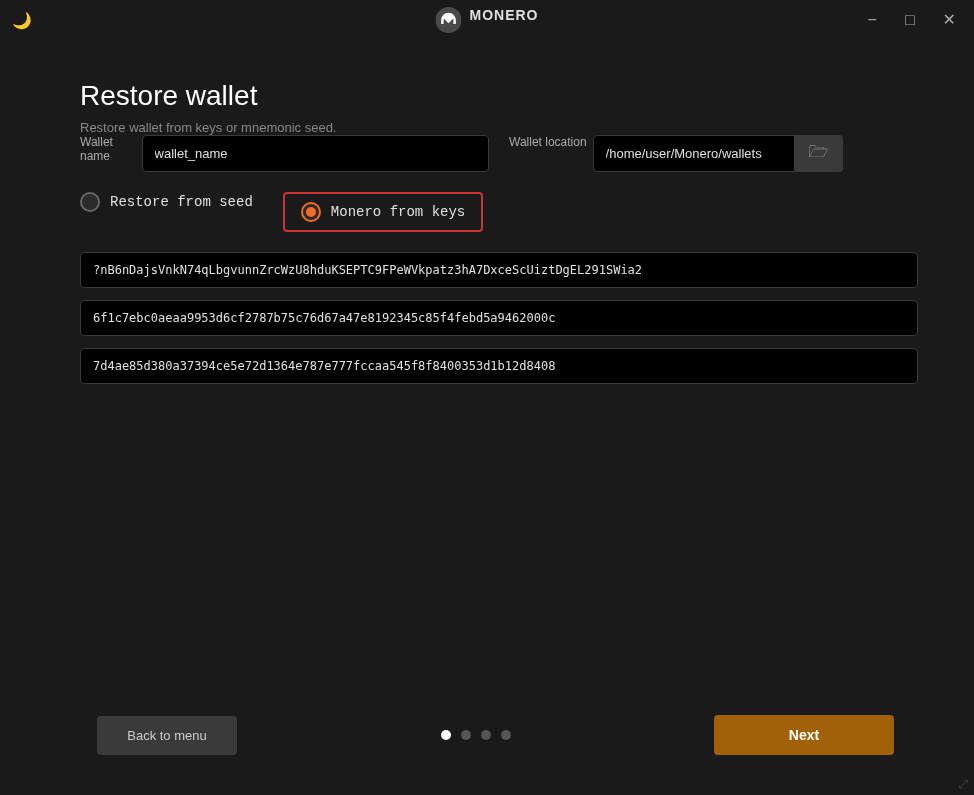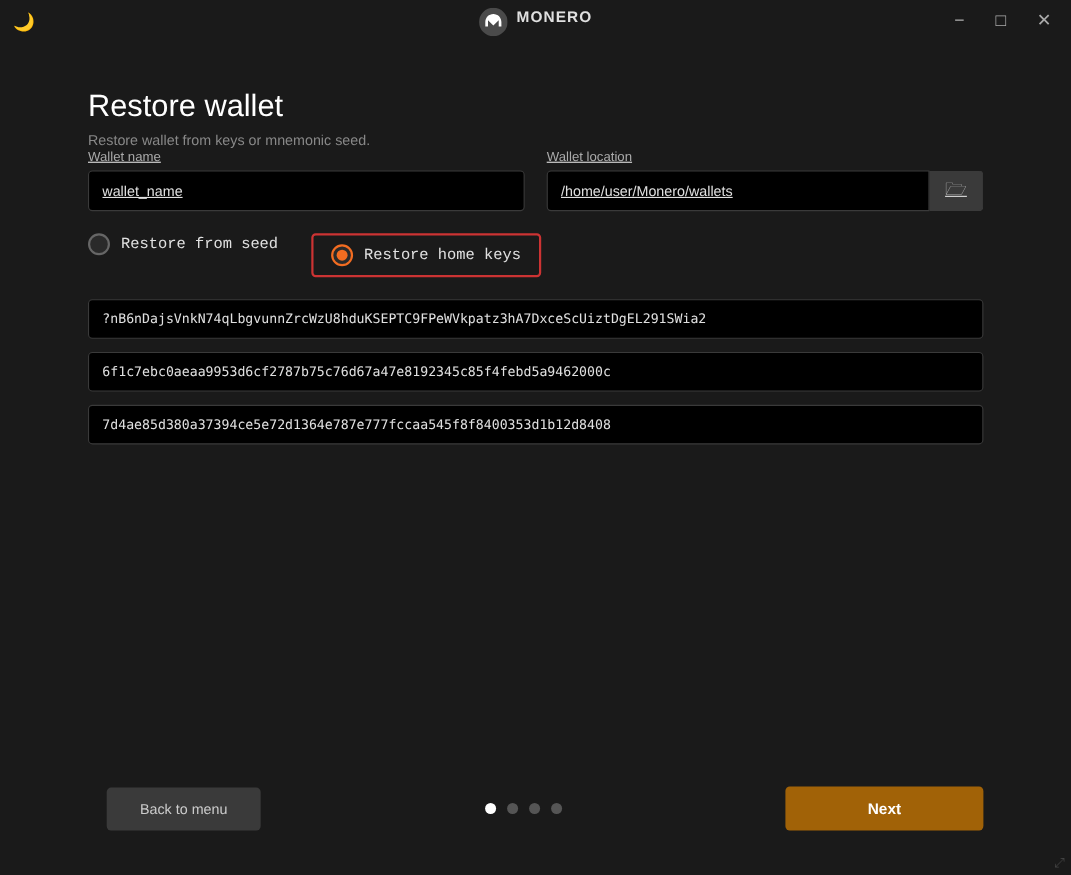--- a/index.html
+++ b/index.html
@@ -55,21 +55,21 @@
       padding: 4px 6px;
       line-height: 1;
     }
     .moon-icon {
       font-size: 16px;
       color: #aaa;
     }
 
     
     .main-content {
-      padding: 40px 80px 30px 80px;
+      padding: 40px 56px 30px 80px;
     }
 
     .page-title {
       font-size: 28px;
       font-weight: 400;
       color: #ffffff;
       margin-bottom: 8px;
     }
     .page-subtitle {
       font-size: 13px;
@@ -77,23 +77,21 @@
     }
 
     
     .form-row {
       display: flex;
       gap: 20px;
       margin-bottom: 20px;
     }
     .form-group {
       display: flex;
-      flex-direction: column;
       gap: 6px;
-      text-decoration: underline;
     }
     .form-group.half {
       flex: 1;
     }
     .form-group.full {
       flex: 1;
     }
     .form-label {
       font-size: 12px;
       color: #aaa;
@@ -305,21 +303,21 @@
       <div class="radio-outer">
         
       </div>
       <span class="radio-label">Restore from seed</span>
     </div>
 
     <div class="radio-option-keys">
       <div class="radio-outer active">
         <div class="radio-inner"></div>
       </div>
-      <span class="radio-label">Restore home keys</span>
+      <span class="radio-label">Monero from keys</span>
     </div>
   </div>
 
   <div class="key-fields">
     <input class="form-input" type="text" value="?nB6nDajsVnkN74qLbgvunnZrcWzU8hduKSEPTC9FPeWVkpatz3hA7DxceScUiztDgEL291SWia2" style="font-size: 12px; font-family: monospace;">
     <input class="form-input" type="text" value="6f1c7ebc0aeaa9953d6cf2787b75c76d67a47e8192345c85f4febd5a9462000c" style="font-size: 12px; font-family: monospace;">
     <input class="form-input" type="text" value="7d4ae85d380a37394ce5e72d1364e787e777fccaa545f8f8400353d1b12d8408" style="font-size: 12px; font-family: monospace;">
   </div>
 
 

